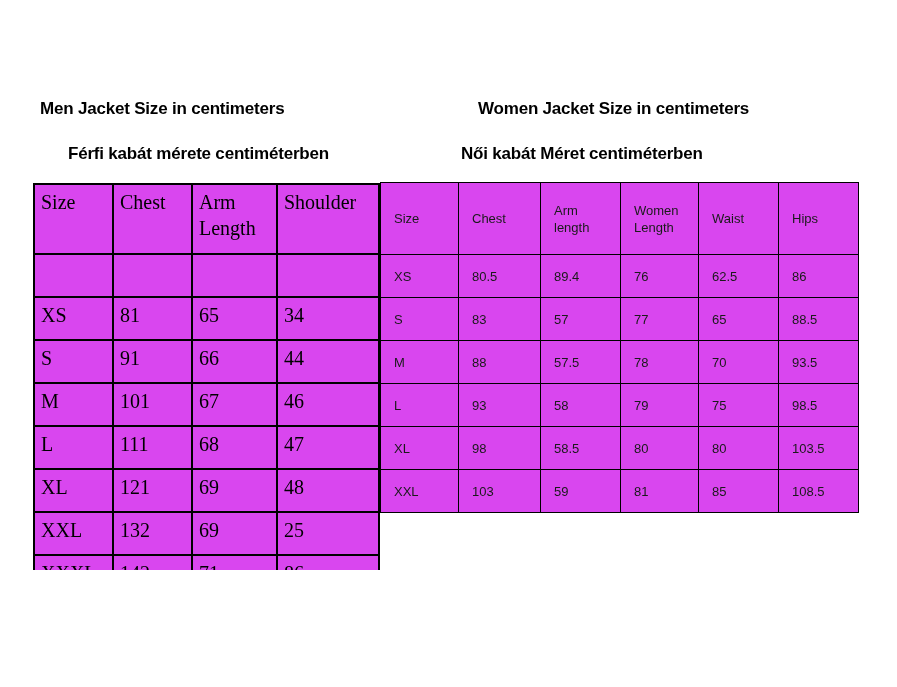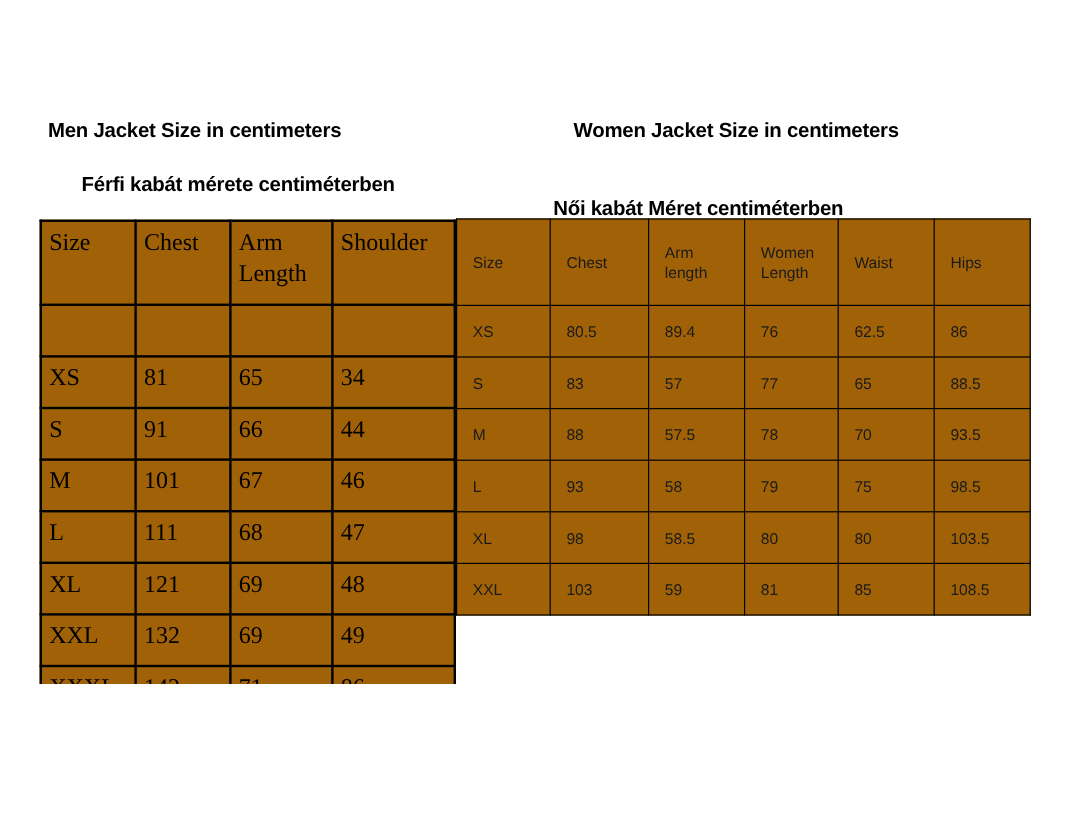--- a/index.html
+++ b/index.html
@@ -21,27 +21,27 @@
     font-weight: bold;
     font-size: 17px;
     line-height: 19px;
     color: #000000;
     white-space: nowrap;
     letter-spacing: -0.2px;
   }
   .title-men-en    { left: 40px;  top: 99px;  }
   .title-women-en  { left: 446px; top: 99px; margin-left: 32px;  }
   .title-men-hu    { left: 40px;  top: 144px; margin-left: 28px; }
-  .title-women-hu  { left: 461px; top: 144px; margin-top: 20px; }
+  .title-women-hu  { left: 461px; top: 144px; }
 
   table {
     position: absolute;
     border-collapse: collapse;
     table-layout: fixed;
-    background: #a16207;
+    background: #d946ef;
   }
   td, th {
     overflow: hidden;
     white-space: normal;
     font-weight: normal;
     text-align: left;
   }
 
   
   .men-table {
@@ -142,21 +142,21 @@
         <tr>
           <td>XL</td>
           <td>121</td>
           <td>69</td>
           <td>48</td>
         </tr>
         <tr>
           <td>XXL</td>
           <td>132</td>
           <td>69</td>
-          <td>49</td>
+          <td>25</td>
         </tr>
         <tr>
           <td>XXXL</td>
           <td>142</td>
           <td>71</td>
           <td>86</td>
         </tr>
       </tbody>
   </table>
 

